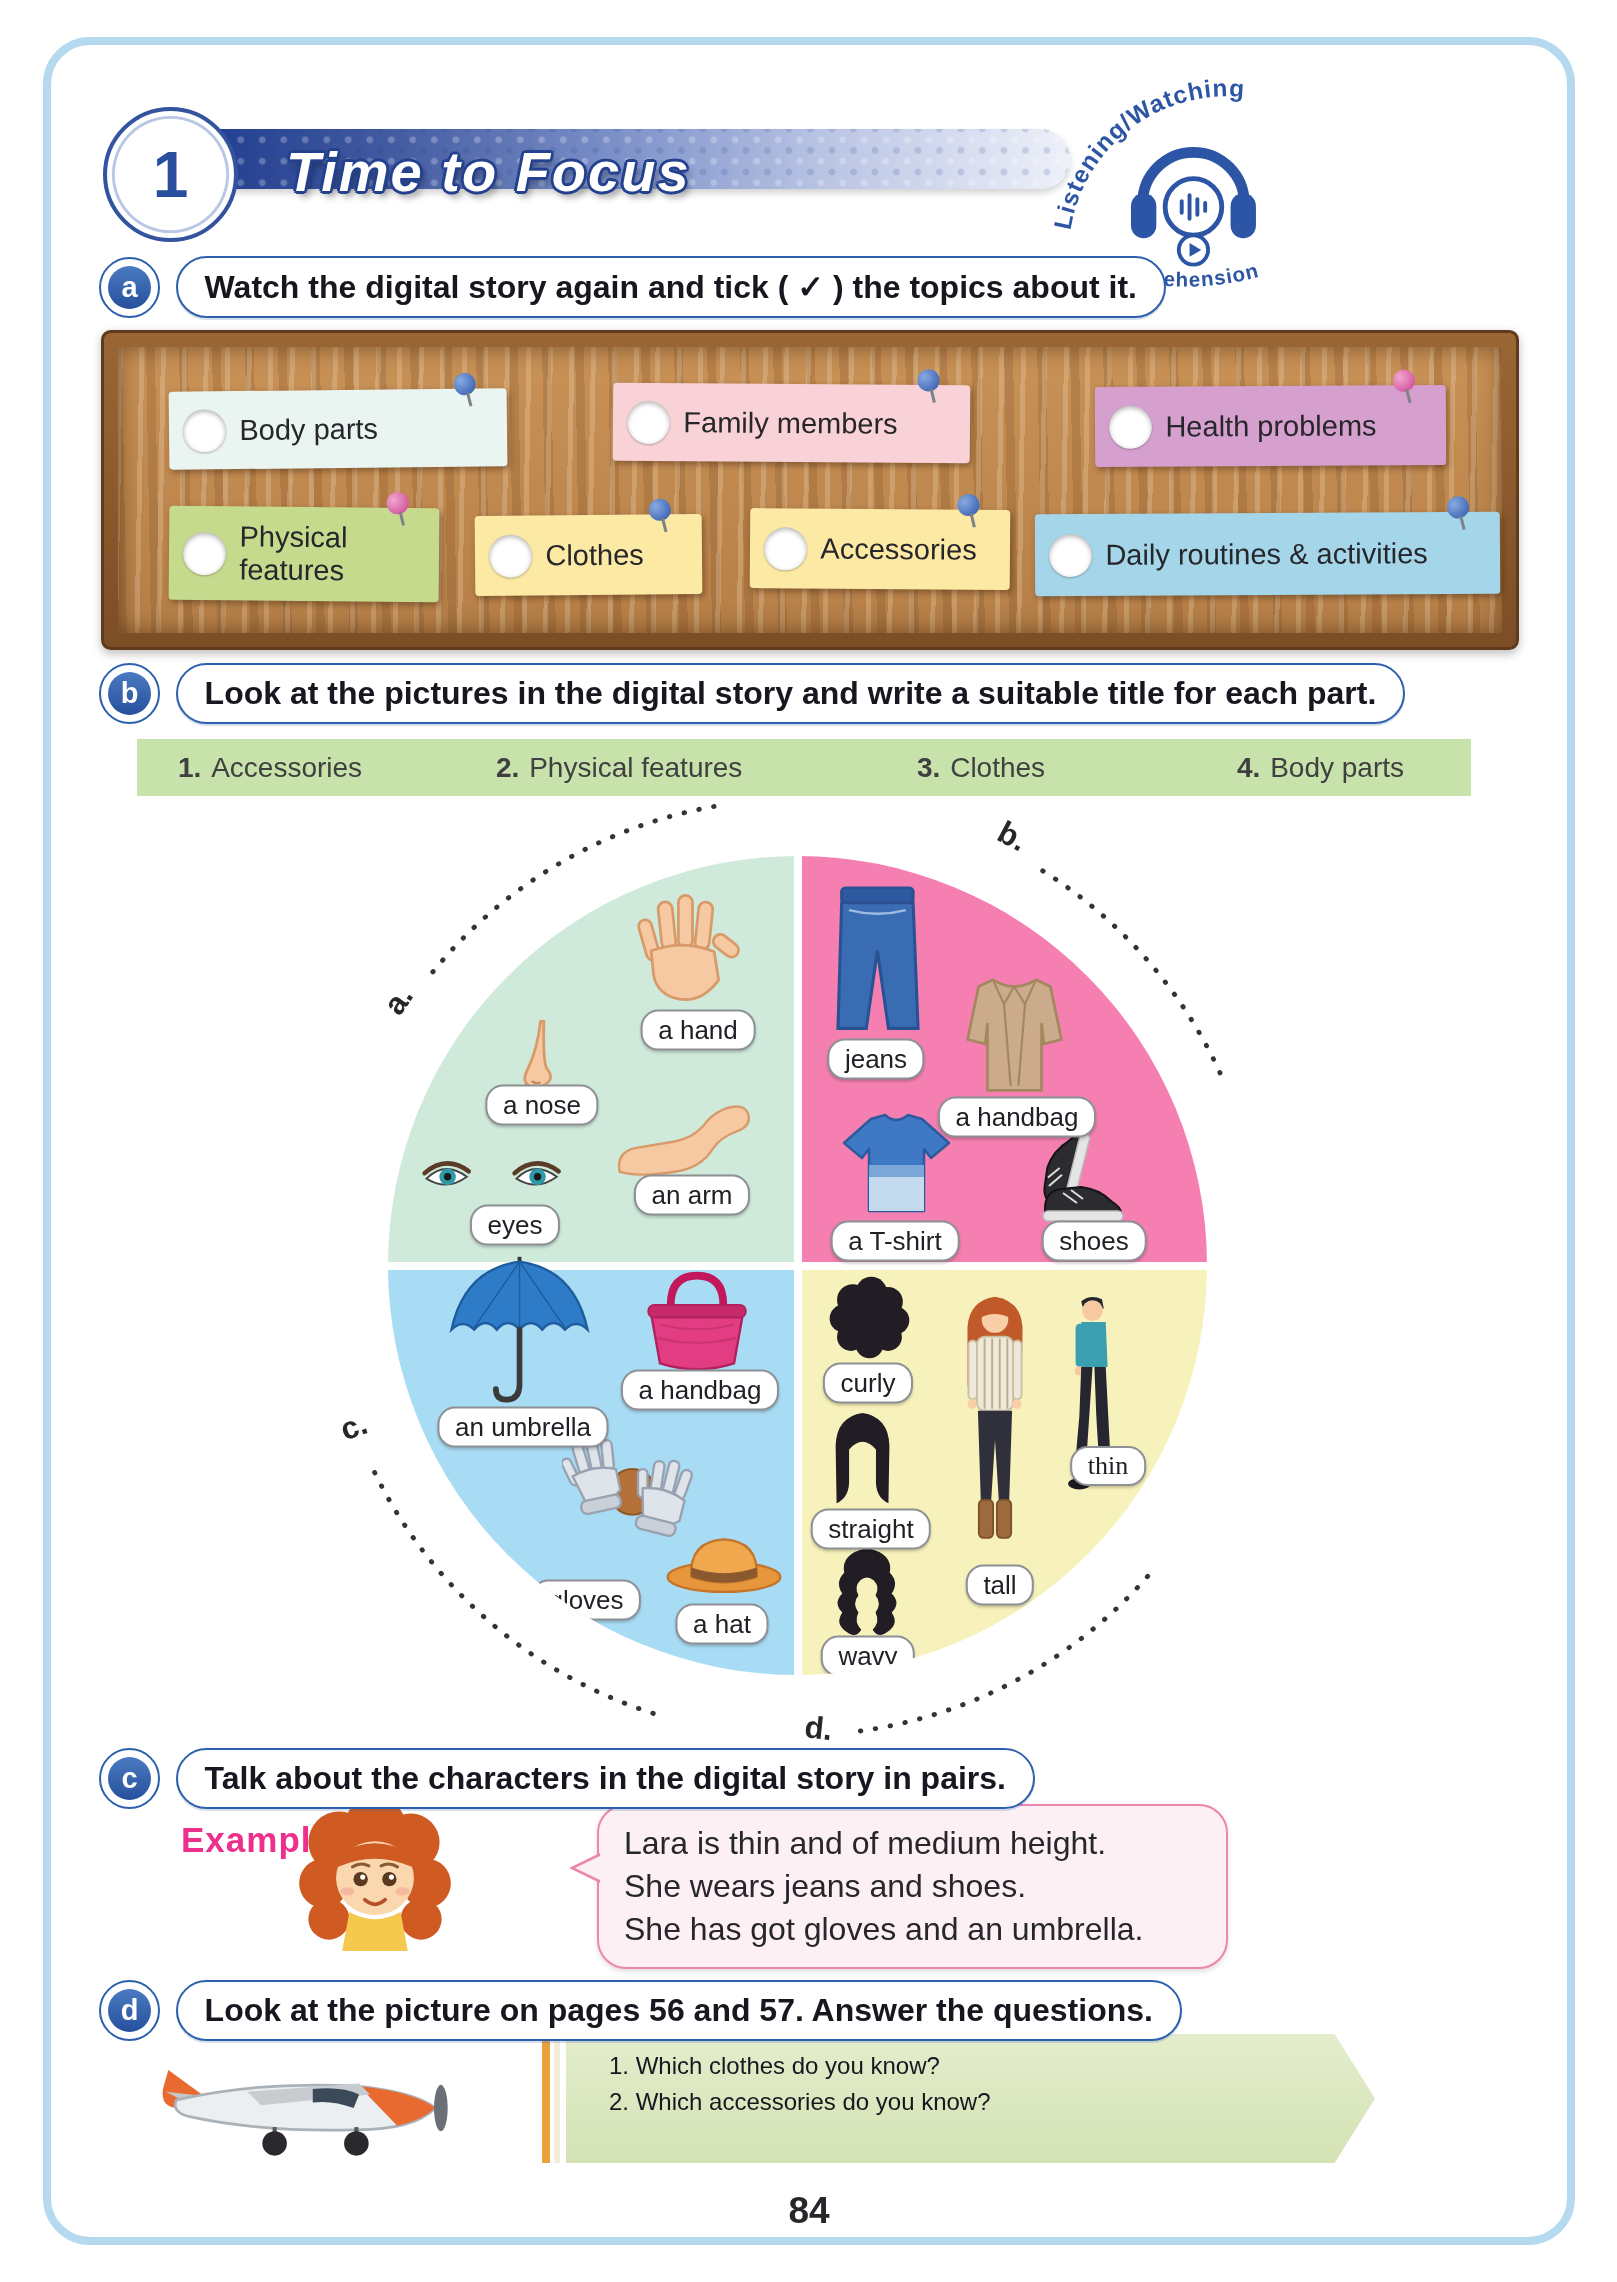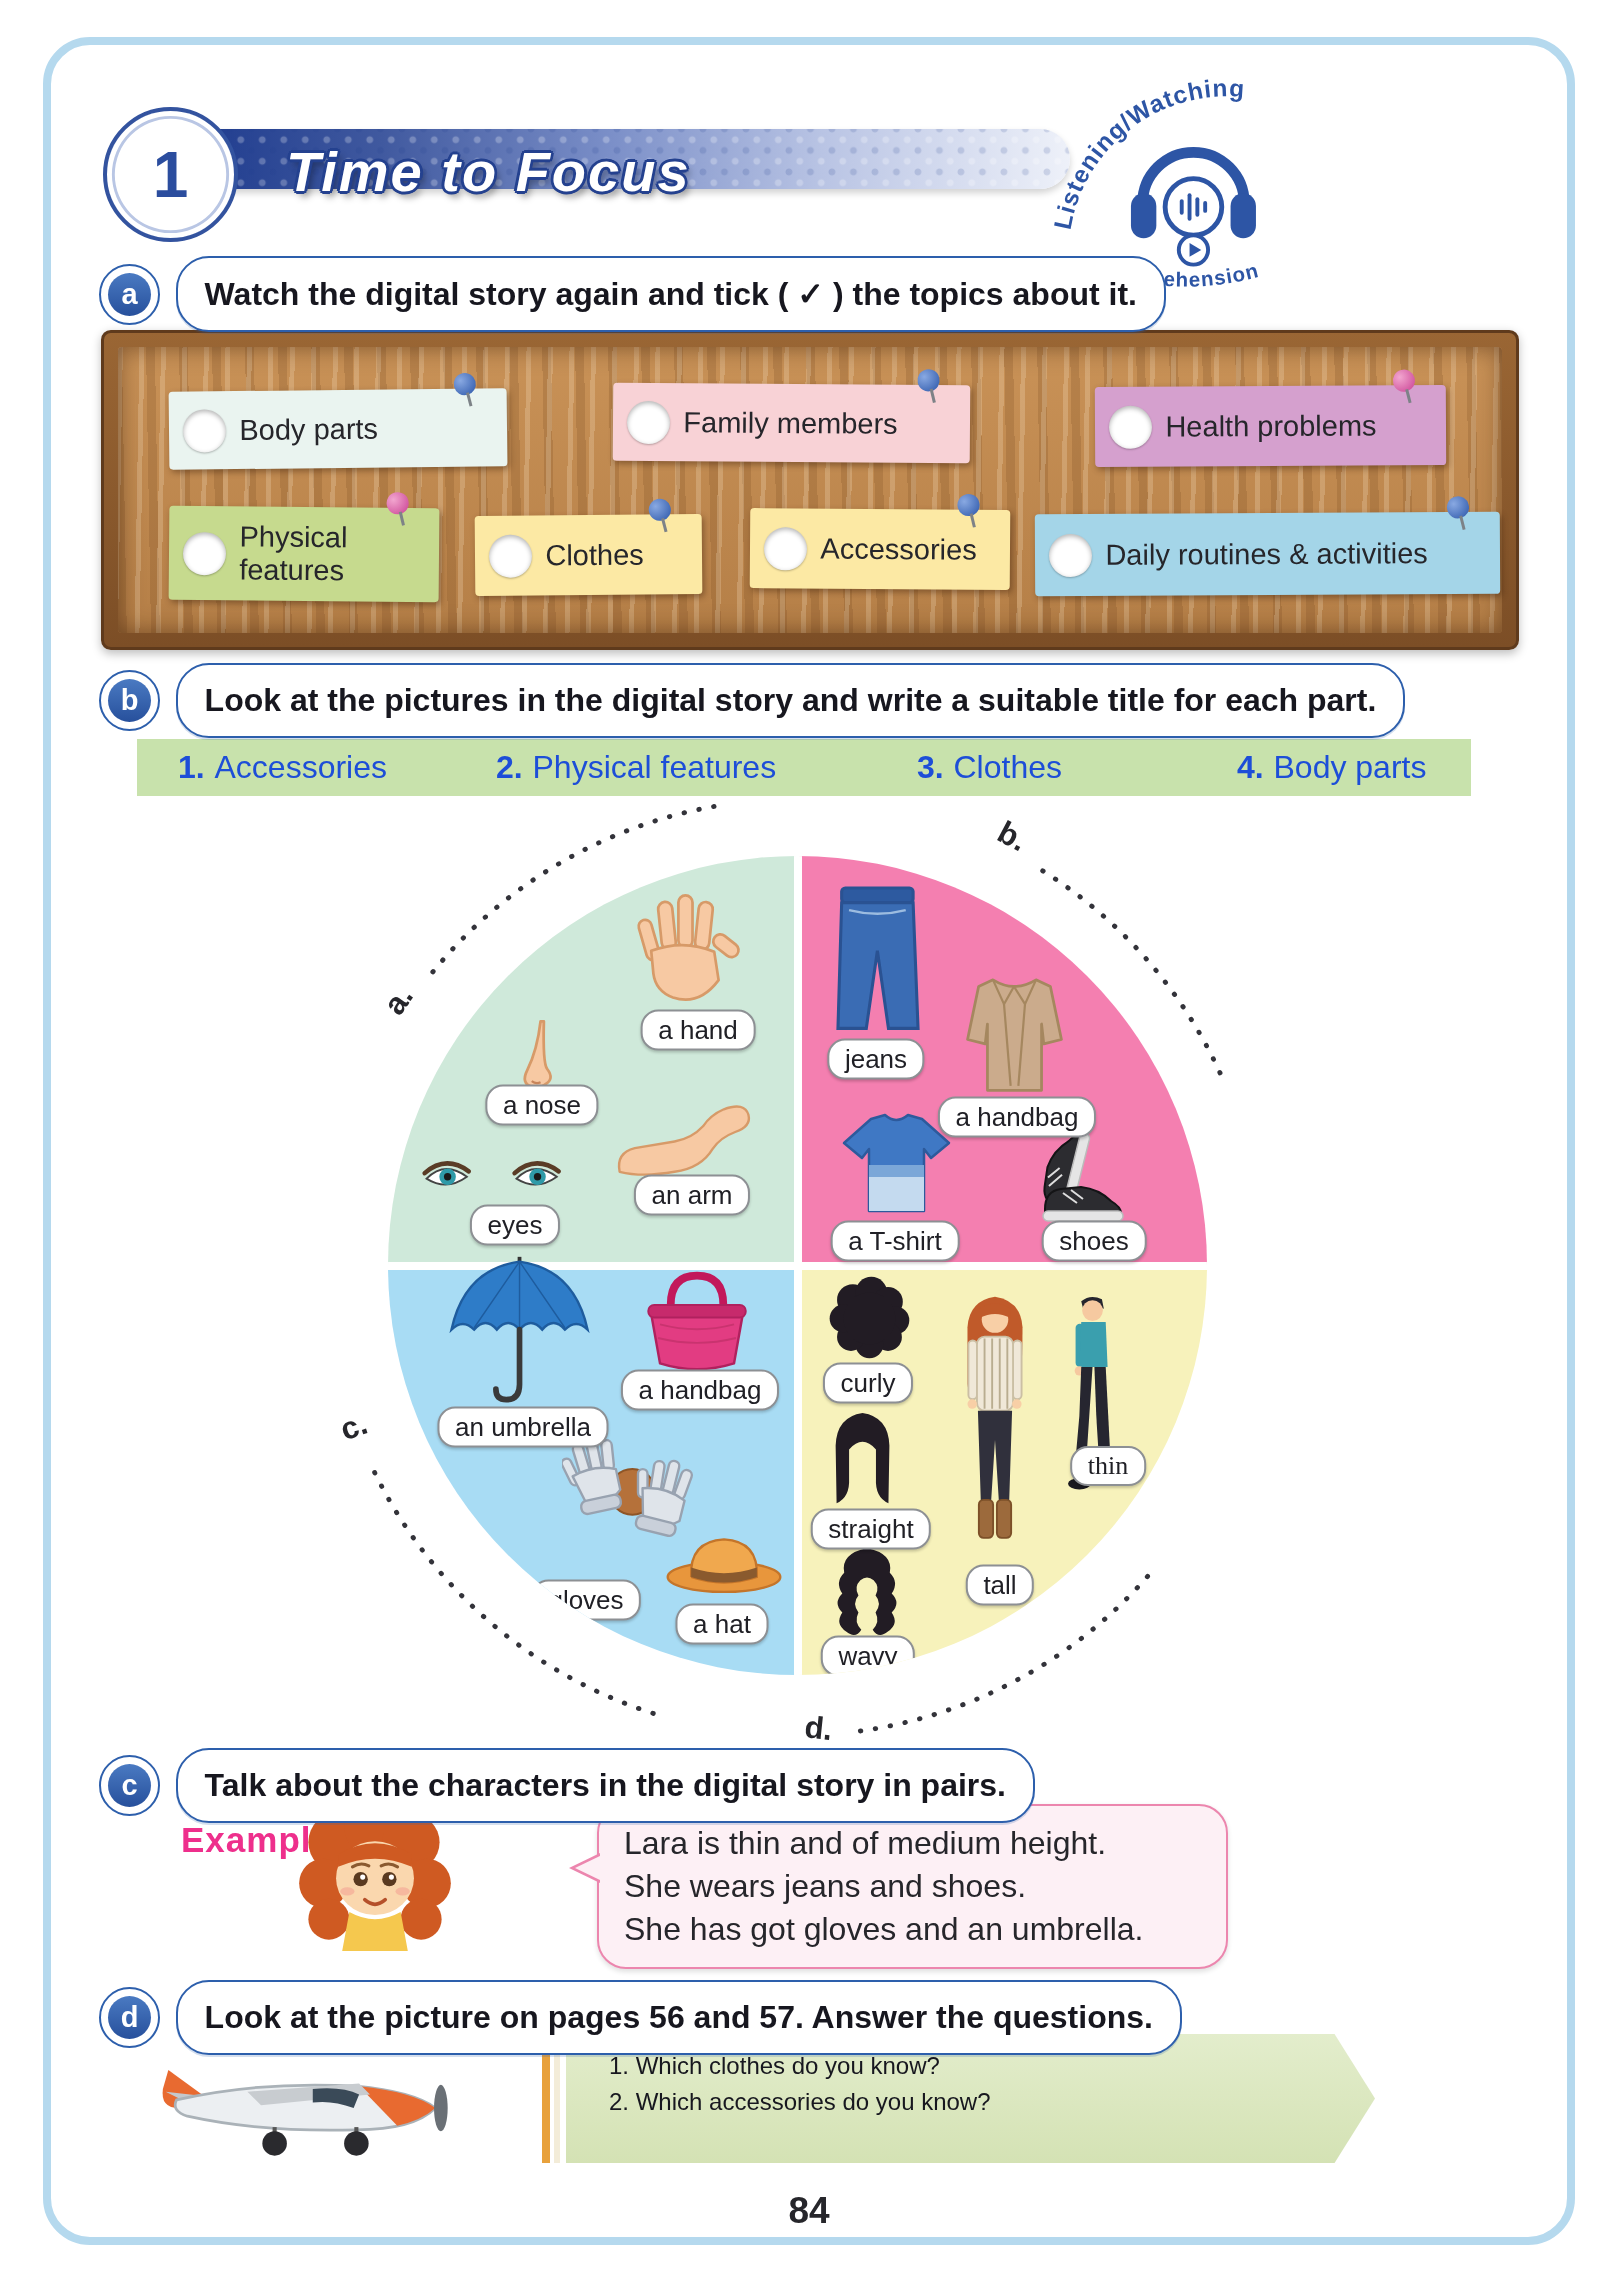--- a/index.html
+++ b/index.html
@@ -25,21 +25,21 @@
   .listen-badge{position:absolute;left:1045px;top:39px;width:293px;height:278px;z-index:4;}
   .arc-text{fill:#2d55a5;font-weight:bold;font-size:25px;letter-spacing:1px;}
   .arc-text-sm{fill:#2d55a5;font-weight:bold;font-size:21px;letter-spacing:1px;}
 
   
   .sec-head{position:absolute;display:flex;align-items:center;gap:15.6px;z-index:5;}
   .sec-badge{width:57px;height:57px;border-radius:50%;border:2.9px solid #2d5fac;background:#fff;
     display:flex;align-items:center;justify-content:center;flex:0 0 auto;}
   .sec-badge-inner{width:43px;height:43px;border-radius:50%;background:linear-gradient(180deg,#4a7ac2,#27509c);
     color:#fff;font-size:29px;font-weight:bold;display:flex;align-items:center;justify-content:center;}
-  .sec-instr{border:2.9px solid #2d5fac;border-radius:33px;background:#fff;padding:17px 27px;
+  .sec-instr{border:2.9px solid #2d5fac;border-radius:33px;background:#fff;padding:10px 27px;
     font-size:32px;font-weight:bold;color:#17171f;white-space:nowrap;box-shadow:0 2px 0 rgba(45,95,172,0.2);}
 
   
   .board{position:absolute;left:101px;top:330px;width:1412px;height:314px;border-radius:9.8px;
     background:linear-gradient(180deg,#9a6634,#7c4e26);border:3.9px solid #5f3a1c;box-shadow:0 3.9px 9.8px rgba(0,0,0,0.25);}
   .board-inner{position:absolute;inset:13.7px;border-radius:3.9px;background-color:#c08a52;
     background-image:
       repeating-linear-gradient(91deg, rgba(255,240,215,0.22) 0 4.9px, rgba(0,0,0,0) 4.9px 21.5px),
       repeating-linear-gradient(89deg, rgba(110,65,25,0.20) 0 8.8px, rgba(0,0,0,0) 8.8px 33px),
       linear-gradient(180deg,#c99257,#b57f47);
@@ -49,21 +49,21 @@
   .note .tick{width:43px;height:43px;border-radius:50%;background:#fff;flex:0 0 auto;
     box-shadow:inset 0 2px 4.9px rgba(0,0,0,0.3),0 1px 2px rgba(0,0,0,0.25);cursor:pointer;}
   .pin{position:absolute;top:-15.6px;right:27px;width:23.4px;height:37px;transform:rotate(-14deg);}
   .pin::before{content:'';position:absolute;left:0;top:0;width:21.5px;height:21.5px;border-radius:50%;
     background:radial-gradient(circle at 35% 30%,#89a9e2,#2a55a8);}
   .pin::after{content:'';position:absolute;left:9.8px;top:19.5px;width:2.9px;height:14.6px;background:#7d8287;}
   .pin.pink::before{background:radial-gradient(circle at 35% 30%,#f2a6cf,#c93f92);}
 
   
   .answers-bar{position:absolute;left:137px;top:739px;width:1334px;height:57px;background:#c8e2ac;}
-  .answers-bar .ans{position:absolute;top:0;line-height:57px;font-size:32px;color:#1d4ed8;white-space:nowrap;}
+  .answers-bar .ans{position:absolute;top:0;line-height:57px;font-size:28px;color:#404040;white-space:nowrap;}
   .answers-bar .num{font-weight:bold;margin-right:9.8px;}
 
   
   .diagram{position:absolute;left:388px;top:856px;width:819px;height:819px;border-radius:50%;overflow:hidden;}
   .quad{position:absolute;width:410px;height:410px;}
   .q-tl{left:0;top:0;background:#cfe9da;}
   .q-tr{left:410px;top:0;background:#f47fb0;}
   .q-bl{left:0;top:410px;background:#a8dcf4;}
   .q-br{left:410px;top:410px;background:#f7f2bb;}
   .cross-v{position:absolute;left:406px;top:0;width:7.8px;height:819px;background:#fff;}

